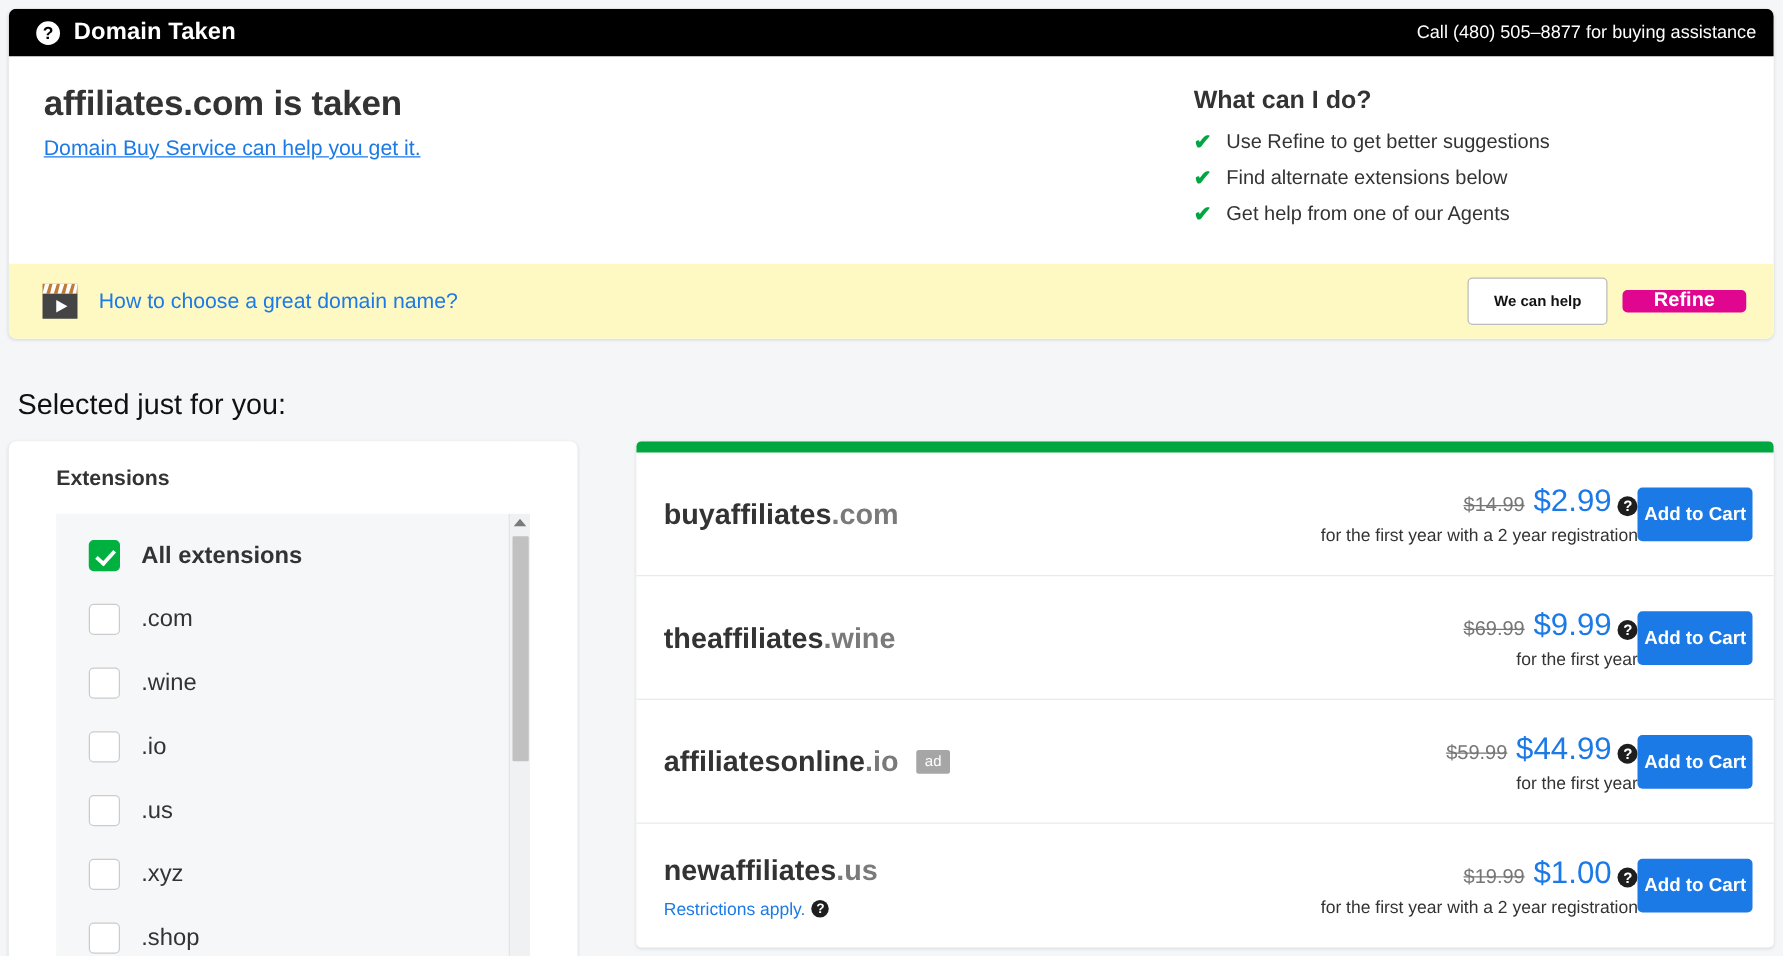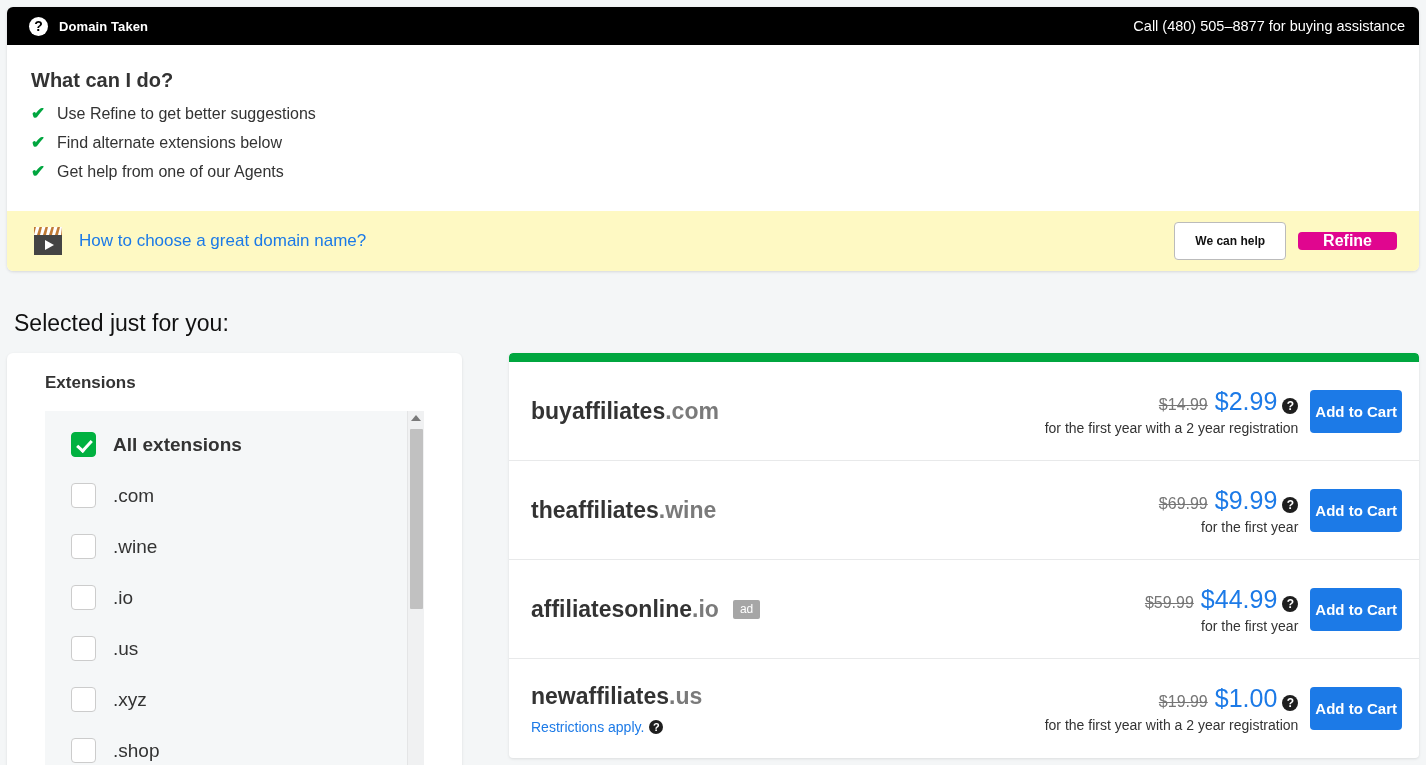--- a/index.html
+++ b/index.html
@@ -37,21 +37,21 @@
     background: #ffffff;
     color: #000000;
     font-size: 14px;
     font-weight: bold;
     line-height: 19px;
     text-align: center;
     margin-right: 11px;
     flex: 0 0 auto;
   }
   .taken-title {
-    font-size: 13px;
+    font-size: 19px;
     font-weight: bold;
     letter-spacing: .1px;
   }
   .taken-phone {
     margin-left: auto;
     font-size: 14.5px;
     color: #ffffff;
   }
 
   .top-body {
@@ -296,21 +296,20 @@
     align-items: center;
     cursor: pointer;
   }
   .res-right {
     flex: 0 0 auto;
     display: flex;
     align-items: center;
   }
   .price-block {
     text-align: right;
-    padding-right: 12px;
   }
   .price-line {
     display: flex;
     align-items: baseline;
     justify-content: flex-end;
   }
   .price-old {
     font-size: 16px;
     color: #767676;
     text-decoration: line-through;
@@ -359,20 +358,24 @@
 
 <div class="top-panel">
 
   <div class="taken-bar">
     <span class="q-icon">?</span>
     <span class="taken-title">Domain Taken</span>
     <span class="taken-phone">Call (480) 505–8877 for buying assistance</span>
   </div>
 
   <div class="top-body">
+    <div class="top-left">
+      <div class="domain-heading">affiliates.com is taken</div>
+      <a class="domain-sub-link">Domain Buy Service can help you get it.</a>
+    </div>
     <div class="top-right">
       <div class="what-title">What can I do?</div>
 
       <div class="what-item">
         <span class="check">✔</span>
         <span>Use Refine to get better suggestions</span>
       </div>
       <div class="what-item">
         <span class="check">✔</span>
         <span>Find alternate extensions below</span>

